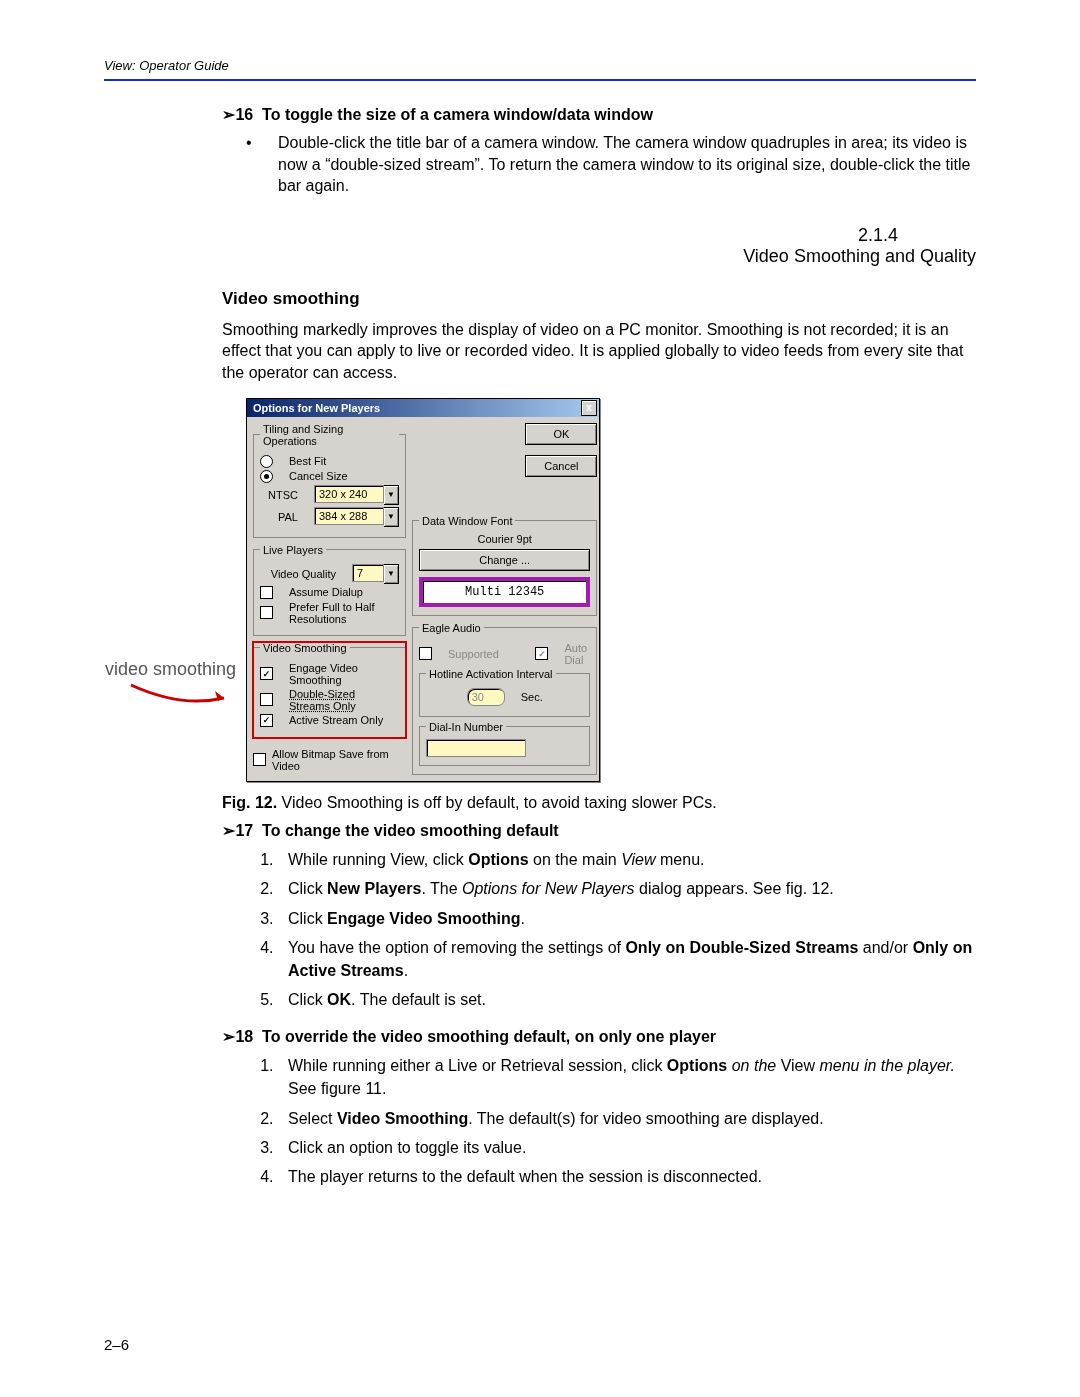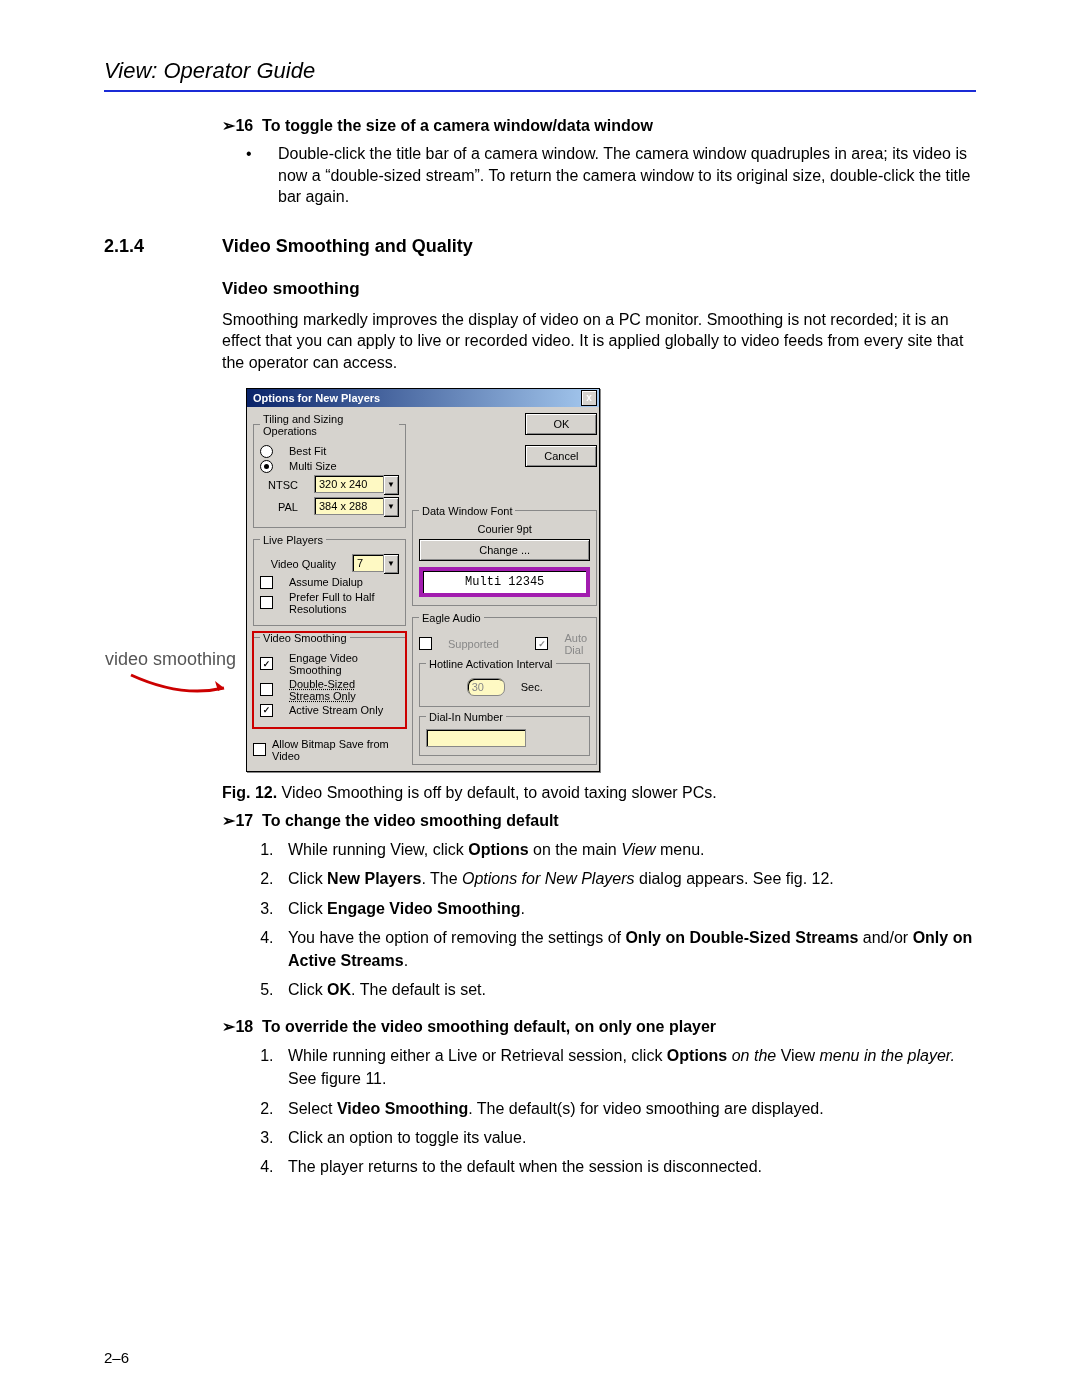--- a/index.html
+++ b/index.html
@@ -12,21 +12,21 @@
   }
   .page {
     width: 1080px;
     height: 1397px;
     position: relative;
     box-sizing: border-box;
     padding: 58px 104px 0 104px;
   }
   .running-head {
     font-style: italic;
-    font-size: 22px;
+    font-size: 13px;
     margin-bottom: 6px;
   }
   .blue-rule {
     border: none;
     border-top: 2px solid #1a2bd6;
     margin: 0 0 24px 0;
   }
   .section-body {
     margin-left: 118px; 
   }
@@ -51,23 +51,24 @@
   ul.bullet > li::before {
     content: "•";
     position: absolute;
     left: 24px;
     top: 0;
     font-size: 16px;
   }
   .h2row {
     display: flex;
     align-items: flex-end;
-    font-weight: bold;
+    font-weight: normal;
     font-size: 18px;
     margin: 6px 0 22px -118px; 
+    flex-direction: column;
   }
   .h2row .num { width: 118px; }
   .h3 {
     font-weight: 900;
     font-size: 17px;
     margin: 0 0 10px 0;
   }
   .para {
     line-height: 1.35;
     margin: 0 0 14px 0;
@@ -98,21 +99,21 @@
     padding: 0 0 0 56px;
     line-height: 1.45;
   }
   ol.steps > li {
     padding-left: 10px;
     margin-bottom: 6px;
   }
   .page-num {
     position: absolute;
     left: 104px;
-    bottom: 31px;
+    bottom: 44px;
     font-size: 15px;
     text-align: right;
   }
 
   
   .dlg {
     width: 352px;
     background: #d6d3ce;
     border: 1px solid #000;
     font-family: Tahoma, Arial, sans-serif;
@@ -245,21 +246,21 @@
           <div class="dlg-body">
             <div class="col" style="flex:1.15">
               <fieldset class="grp">
                 <legend>Tiling and Sizing Operations</legend>
                 <div class="row">
                     <span class="radio"></span>
                     <span>Best Fit</span>
                   </div>
                 <div class="row">
                     <span class="radio sel"></span>
-                    <span>Multi Size</span>
+                    <span>Cancel Size</span>
                   </div>
                 <div class="row">
                   <span class="lbl">NTSC</span>
                   <div class="dd">
                       <div class="inset">320 x 240</div>
                       <div class="arrow">▼</div>
                     </div>
                 </div>
                 <div class="row">
                   <span class="lbl">PAL</span>

